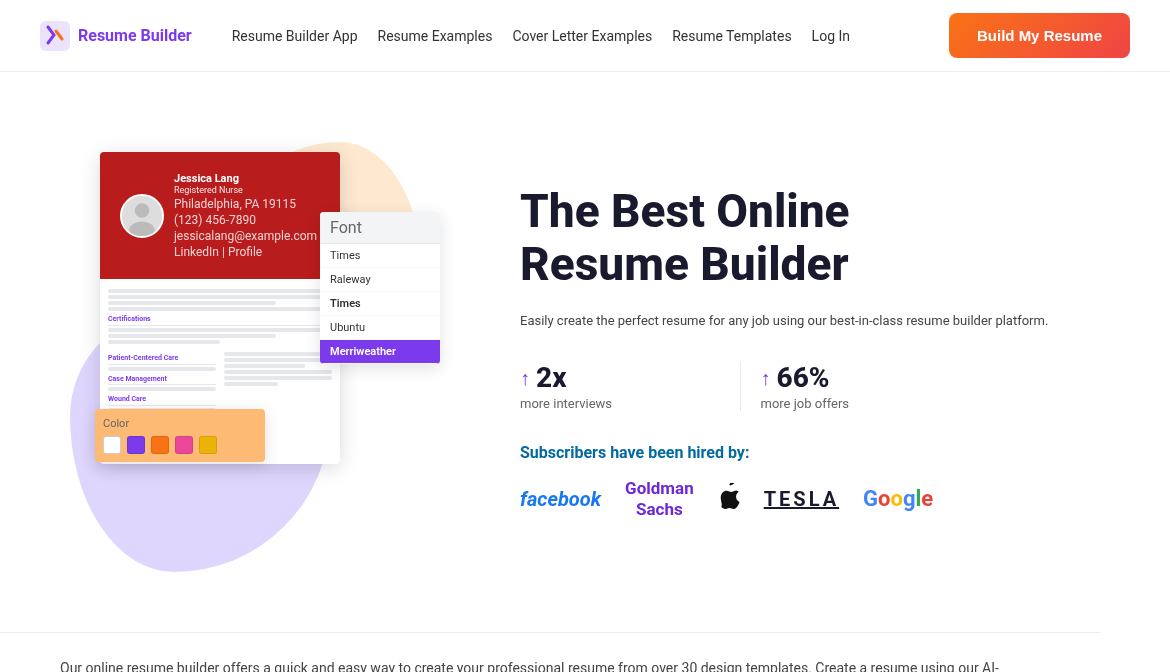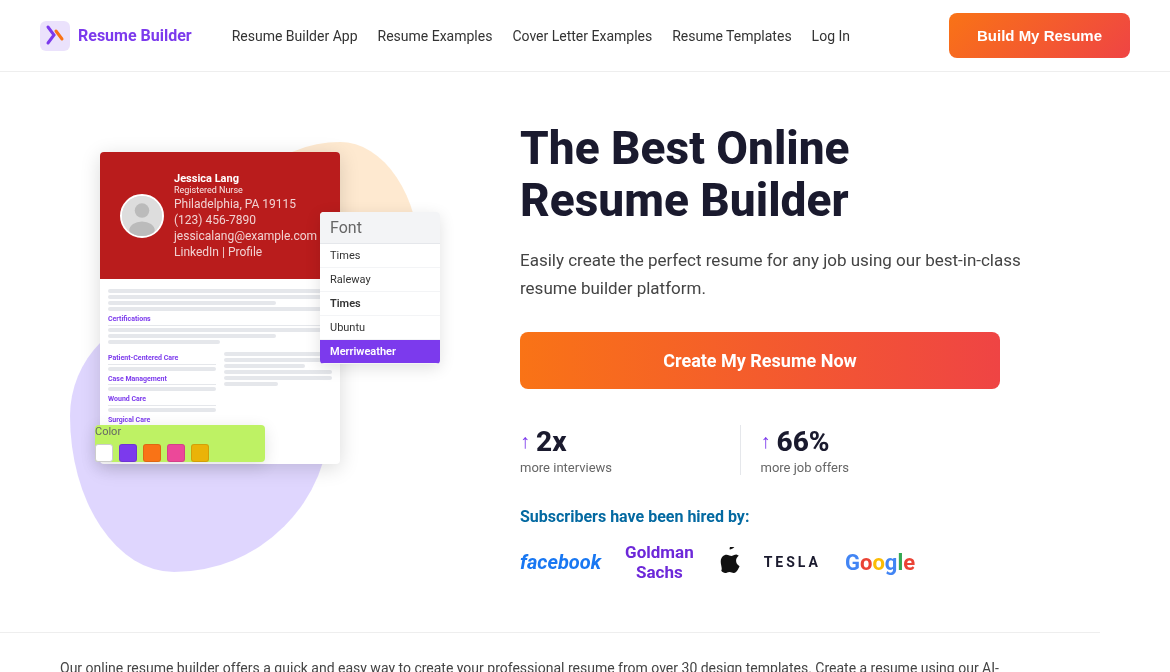--- a/index.html
+++ b/index.html
@@ -161,24 +161,25 @@
       color: #fff;
       font-weight: 600;
     }
 
     
     .color-panel {
       position: absolute;
       bottom: 130px;
       left: 55px;
       width: 170px;
-      background: #bef264;
+      background: #fdba74;
       border-radius: 4px;
       box-shadow: 0 4px 16px rgba(0,0,0,0.12);
       z-index: 11;
+      padding: 8px;
     }
     .color-panel-title { font-size: 11px; color: #666; margin-bottom: 6px; }
     .color-swatches { display: flex; gap: 6px; align-items: center; }
     .swatch {
       width: 18px; height: 18px;
       border-radius: 3px;
       border: 1px solid rgba(0,0,0,0.1);
     }
     .swatch.white { background: #fff; border: 1px solid #ccc; }
     .swatch.purple { background: #7c3aed; }
@@ -192,21 +193,21 @@
       padding-left: 60px;
     }
     .hero-headline {
       font-size: 46px;
       font-weight: 800;
       color: #1a1a2e;
       line-height: 1.15;
       margin-bottom: 20px;
     }
     .hero-subtext {
-      font-size: 17px;
+      font-size: 13px;
       color: #444;
       line-height: 1.6;
       margin-bottom: 30px;
       max-width: 560px;
     }
     .cta-btn {
       display: inline-block;
       background: linear-gradient(90deg, #f97316, #ef4444);
       color: #fff;
       font-size: 18px;
@@ -272,21 +273,21 @@
       flex-wrap: wrap;
     }
     .hired-logo {
       font-size: 18px;
       font-weight: 700;
       color: #1a1a2e;
     }
     .hired-logo.facebook { font-size: 20px; font-weight: 700; color: #1877f2; font-style: italic; }
     .hired-logo.goldman { font-size: 17px; font-weight: 700; color: #6d28d9; text-align: center; line-height: 1.2; }
     .hired-logo.apple { font-size: 22px; }
-    .hired-logo.tesla { letter-spacing: 3px; font-size: 14px; font-weight: 700; }
+    .hired-logo.tesla { letter-spacing: 3px; font-size: 20px; font-weight: 700; text-decoration: underline; }
     .hired-logo.google { font-size: 22px; font-weight: 700; color: #4285f4; }
 
     
     .footer-text {
       background: #fff;
       padding: 24px 60px;
       border-top: 1px solid #eee;
       font-size: 14px;
       color: #444;
       line-height: 1.7;
@@ -402,21 +403,20 @@
       </div>
     </div>
   </div>
 
   <div class="hero-right">
     <h1 class="hero-headline">
       <span>The Best Online</span><br>
       <span>Resume Builder</span>
     </h1>
     <p class="hero-subtext">Easily create the perfect resume for any job using our best-in-class resume builder platform.</p>
-    <a href="#" class="cta-btn">Create My Resume Now</a>
 
     
     <div class="stats-row">
       <div class="stat-item">
         <div class="stat-value">
           <span class="stat-arrow">↑</span>
           <span>2x</span>
         </div>
         <div class="stat-label">more interviews</div>
       </div>

